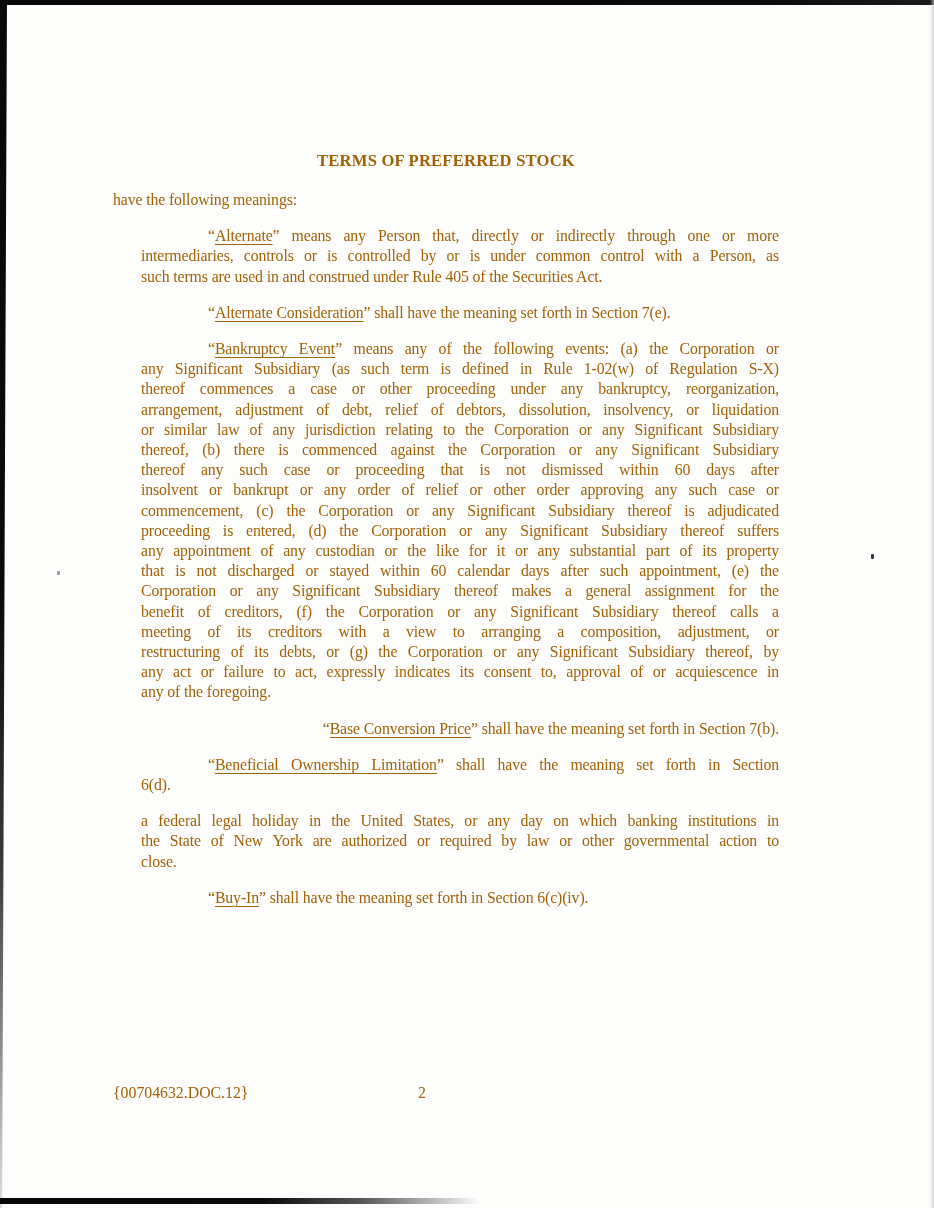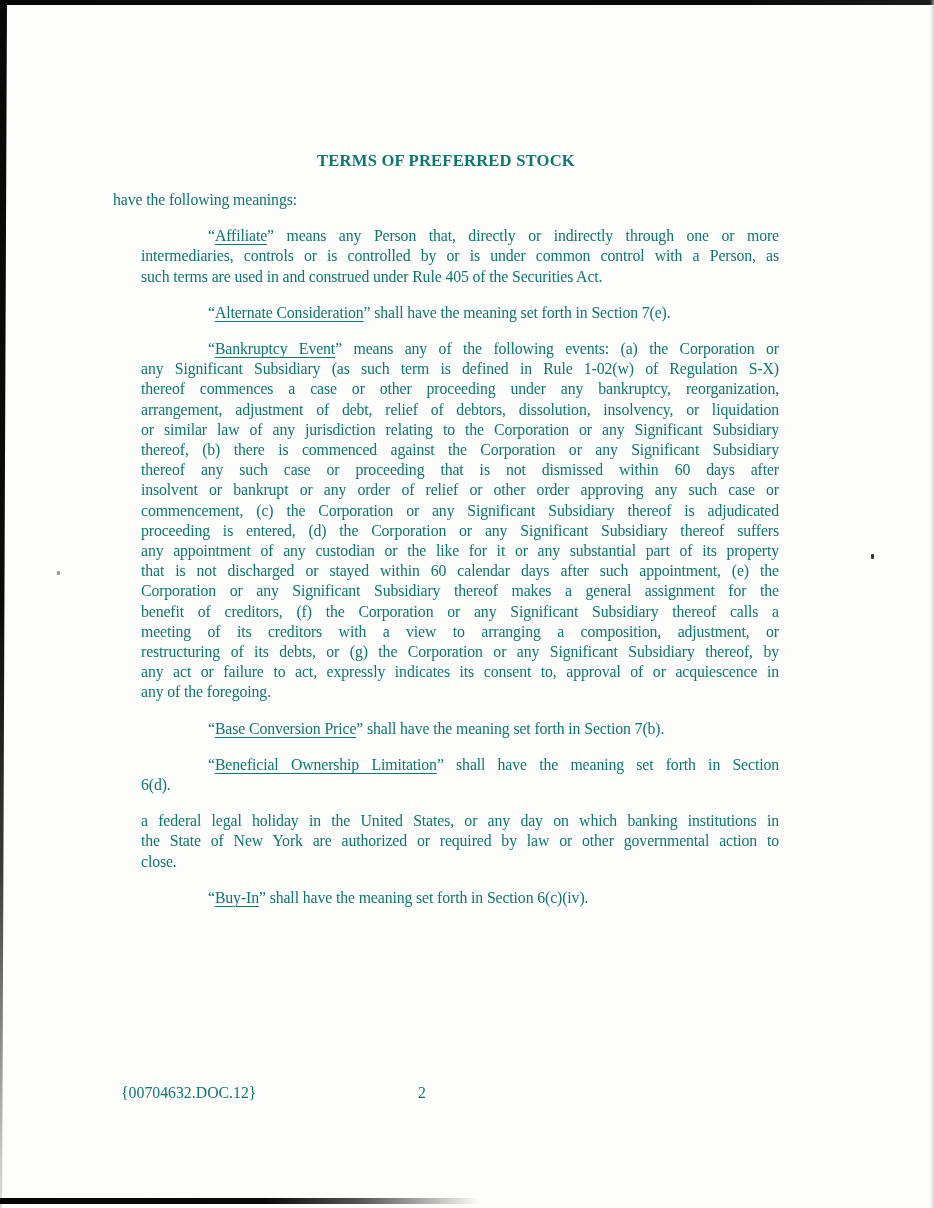--- a/index.html
+++ b/index.html
@@ -1,20 +1,20 @@
 <!DOCTYPE html>
 <html><head>
 <meta charset="utf-8">
 <style>
   html,body { margin:0; padding:0; background:#ffffff; }
   .page {
     position:relative; width:934px; height:1208px;
     background:#fdfdfc; overflow:hidden;
     font-family:"Liberation Serif","DejaVu Serif",serif;
-    color:#0f766e;
+    color:#a16207;
   }
   
   .edge-top { position:absolute; top:0; left:0; width:934px; height:5px;
     background:linear-gradient(to right,#070707 0%,#0a0a0a 80%,#1c1c1c 100%); }
   .edge-left { position:absolute; top:0; left:0; width:7px; height:1208px;
     background:linear-gradient(to bottom,#090909 0%,#0b0b0b 50%,#3a3a3a 72%,#8a8a8a 86%,#c9c9c9 96%,#dddddd 100%);
     clip-path:polygon(0 0,100% 0,70% 40%,30% 100%,0 100%); }
   .edge-bottom { position:absolute; top:1198px; left:0; width:480px; height:6px;
     background:linear-gradient(to right,#050505 0%,#0a0a0a 55%,#555555 75%,#aaaaaa 88%,rgba(255,255,255,0) 100%); }
   .edge-right { position:absolute; top:0; right:0; width:4px; height:1208px;
@@ -35,21 +35,21 @@
   }
   .para { margin:0 0 16px 0; }
   .para.block { margin-left:28px; }
   .line { line-height:20.2px; text-align:justify; text-align-last:justify; }
   .line.no-just { text-align:left; text-align-last:auto; }
   .uln { text-decoration:underline; text-underline-offset:2.5px; text-decoration-thickness:1px; }
   .gap { display:inline-block; height:1px; }
 
   .footer-row { position:absolute; left:113px; top:1083px; width:666px;
     font-size:15.8px; line-height:20px; }
-  .doc-ref { position:absolute; left:8px; top:0; }
+  .doc-ref { position:absolute; left:0; top:0; }
   .page-num { position:absolute; left:305px; top:0; }
 </style>
 </head>
 <body>
 
 <div class="page">
 
   <div class="edge-top"></div>
   <div class="edge-left"></div>
   <div class="edge-bottom"></div>
@@ -57,21 +57,21 @@
   <div class="speck-1"></div>
   <div class="speck-2"></div>
 
   <div class="text-col">
     <div class="doc-title">TERMS OF PREFERRED STOCK</div>
     <div id="doc-paragraphs">
         <div class="para">
           <div class="line no-just"><span>have the following meanings:</span></div>
         </div>
         <div class="para block">
-          <div class="line" style="padding-left: 67px;"><span>“</span><span class="uln">Affiliate</span><span>” means any Person that, directly or indirectly through one or more</span></div>
+          <div class="line" style="padding-left: 67px;"><span>“</span><span class="uln">Alternate</span><span>” means any Person that, directly or indirectly through one or more</span></div>
           <div class="line"><span>intermediaries, controls or is controlled by or is under common control with a Person, as</span></div>
           <div class="line no-just"><span>such terms are used in and construed under Rule 405 of the Securities Act.</span></div>
         </div>
         <div class="para block">
           <div class="line no-just" style="padding-left: 67px;"><span>“</span><span class="uln">Alternate Consideration</span><span>” shall have the meaning set forth in Section 7(e).</span></div>
         </div>
         <div class="para block">
           <div class="line" style="padding-left: 67px;"><span>“</span><span class="uln">Bankruptcy Event</span><span>” means any of the following events: (a) the Corporation or</span></div>
           <div class="line"><span>any Significant Subsidiary (as such term is defined in Rule 1-02(w) of Regulation S-X)</span></div>
           <div class="line"><span>thereof commences a case or other proceeding under any bankruptcy, reorganization,</span></div>
@@ -85,21 +85,21 @@
           <div class="line"><span>any appointment of any custodian or the like for it or any substantial part of its property</span></div>
           <div class="line"><span>that is not discharged or stayed within 60 calendar days after such appointment, (e) the</span></div>
           <div class="line"><span>Corporation or any Significant Subsidiary thereof makes a general assignment for the</span></div>
           <div class="line"><span>benefit of creditors, (f) the Corporation or any Significant Subsidiary thereof calls a</span></div>
           <div class="line"><span>meeting of its creditors with a view to arranging a composition, adjustment, or</span></div>
           <div class="line"><span>restructuring of its debts, or (g) the Corporation or any Significant Subsidiary thereof, by</span></div>
           <div class="line"><span>any act or failure to act, expressly indicates its consent to, approval of or acquiescence in</span></div>
           <div class="line no-just"><span>any of the foregoing.</span></div>
         </div>
         <div class="para block">
-          <div class="line no-just" style="padding-left: 67px;"><span>“</span><span class="uln">Base Conversion Price</span><span>” shall have the meaning set forth in Section 7(b).</span></div>
+          <div class="line no-just" style="padding-left: 67px; text-align: right;"><span>“</span><span class="uln">Base Conversion Price</span><span>” shall have the meaning set forth in Section 7(b).</span></div>
         </div>
         <div class="para block">
           <div class="line" style="padding-left: 67px;"><span>“</span><span class="uln">Beneficial Ownership Limitation</span><span>” shall have the meaning set forth in Section</span></div>
           <div class="line no-just"><span>6(d).</span></div>
         </div>
         <div class="para block">
           <div class="line"><span>a federal legal holiday in the United States, or any day on which banking institutions in</span></div>
           <div class="line"><span>the State of New York are authorized or required by law or other governmental action to</span></div>
           <div class="line no-just"><span>close.</span></div>
         </div>

